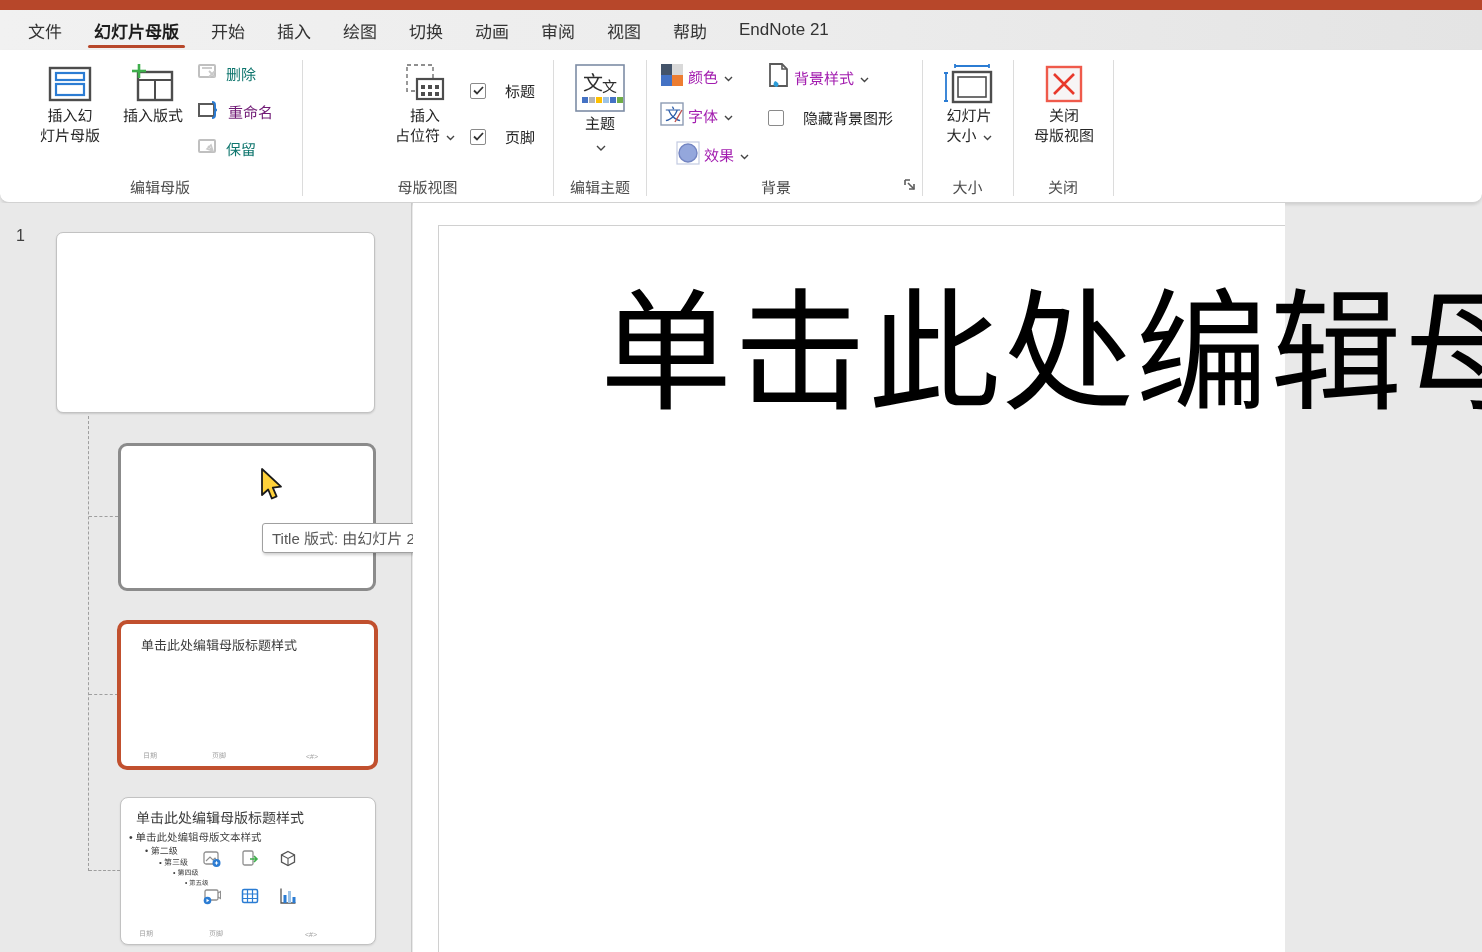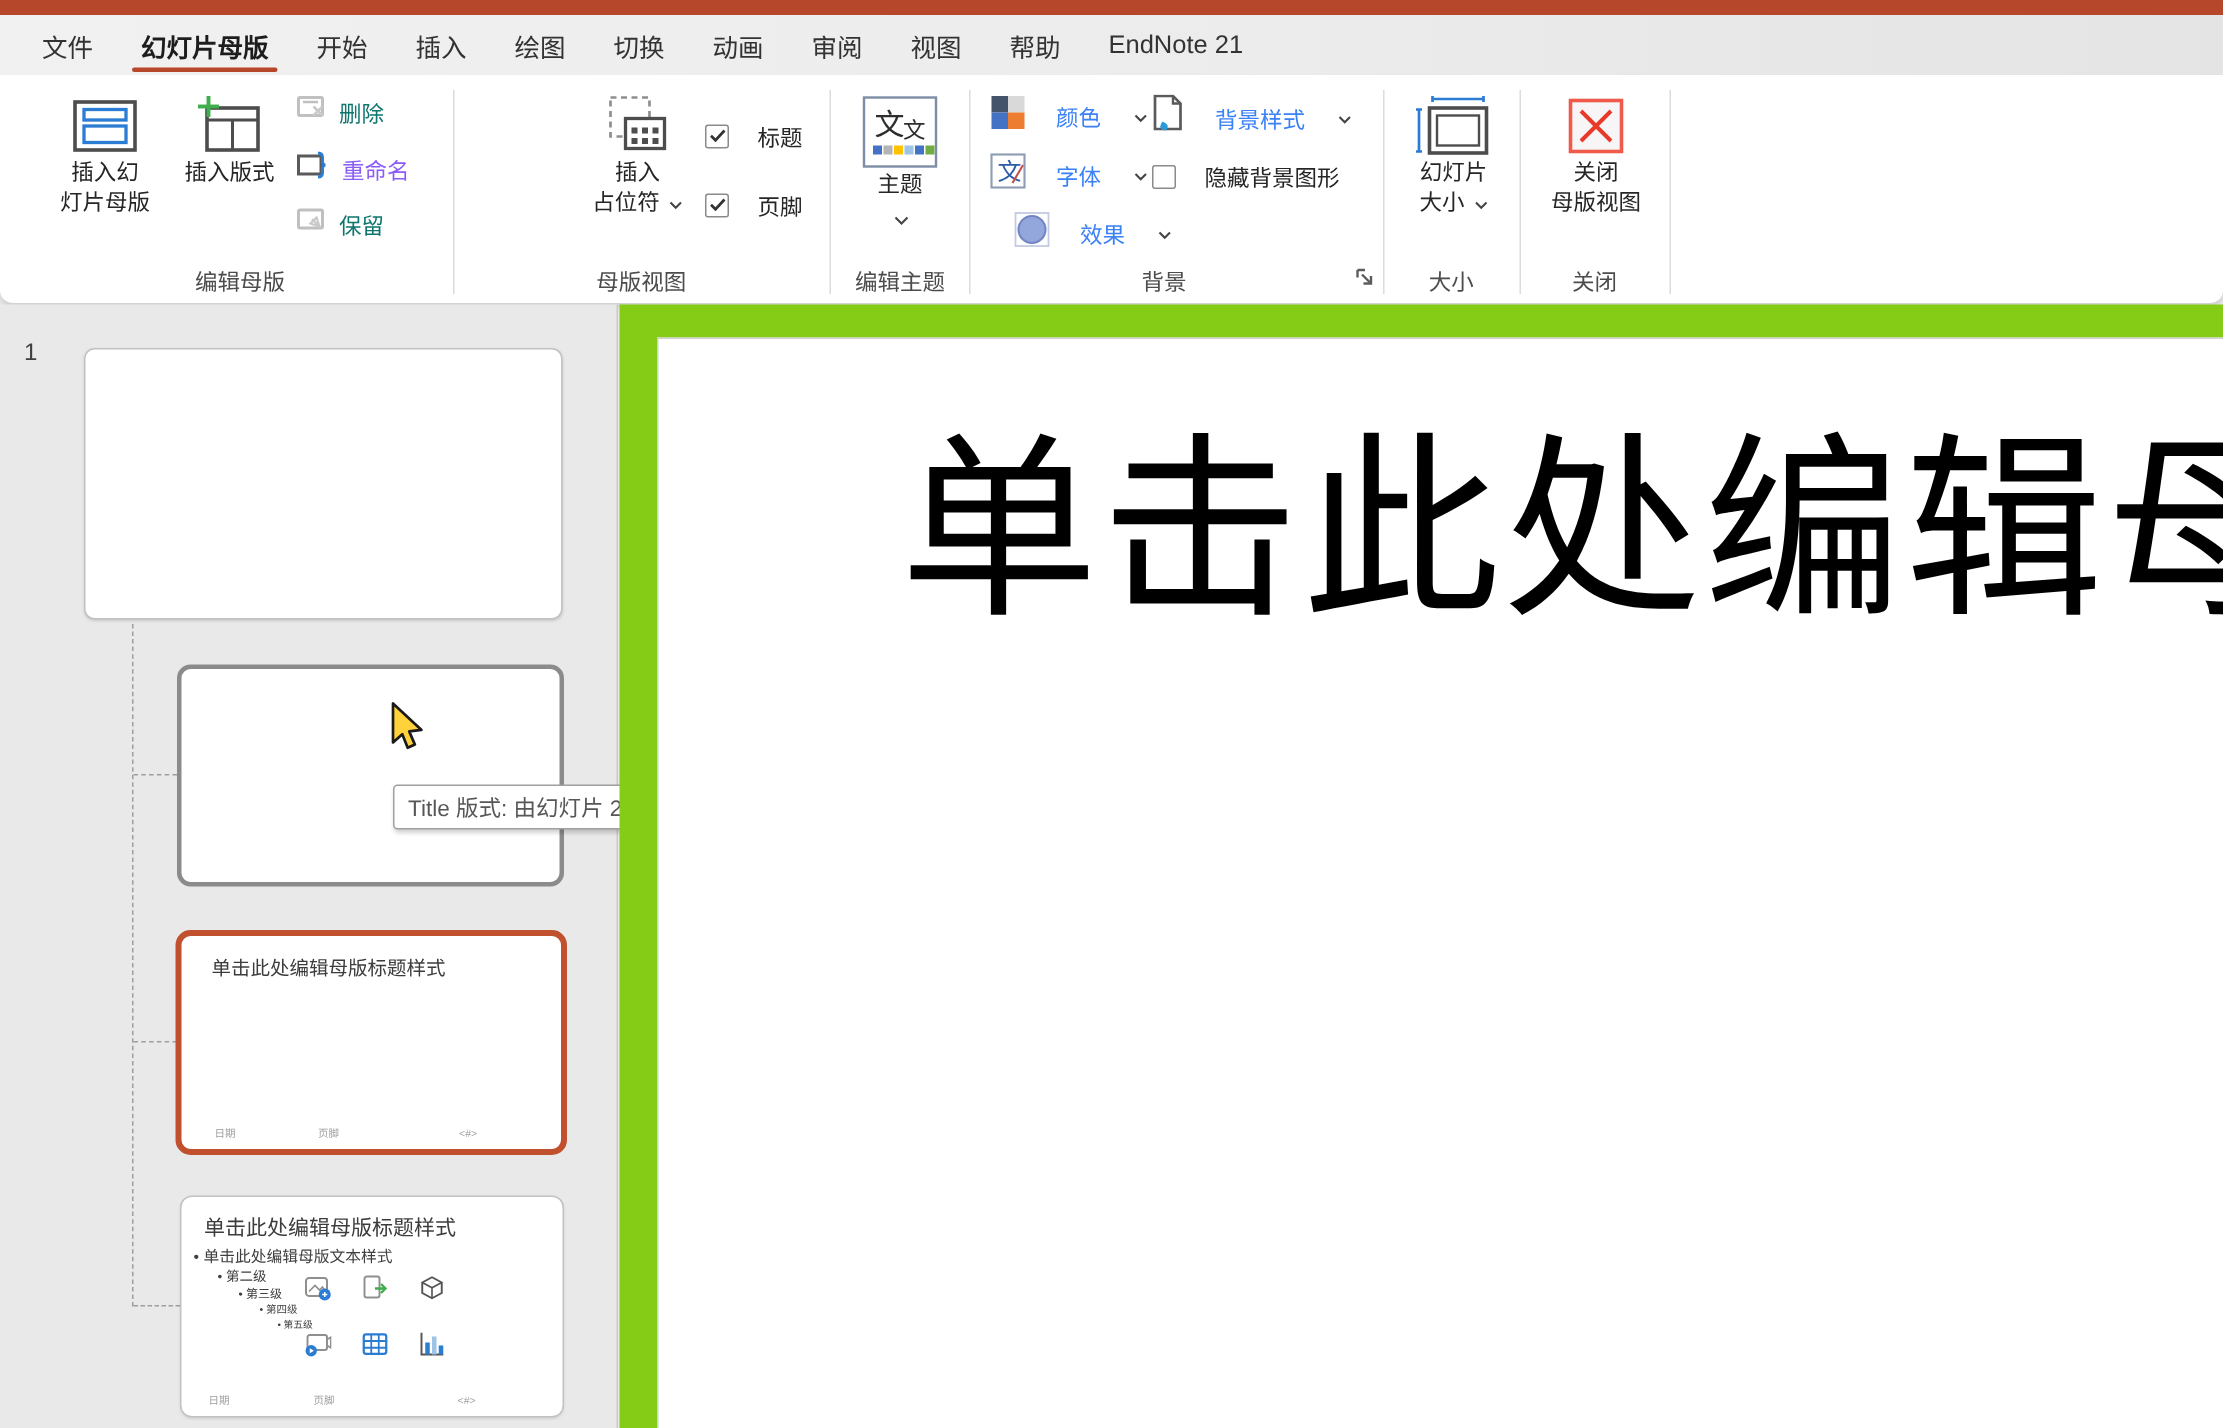--- a/index.html
+++ b/index.html
@@ -25,37 +25,37 @@
   .sep { position:absolute; top:10px; height:136px; width:1px; background:#dcdcdc; }
   .grouplabel { position:absolute; top:126px; font-size:15px; color:#4c4c4c; text-align:center; }
 
   .bigbtn { position:absolute; top:8px; height:112px; display:flex; flex-direction:column;
     align-items:center; text-align:center; border-radius:4px; cursor:default; }
   .bigbtn .ic { height:44px; display:flex; align-items:center; justify-content:center; margin-top:4px; }
   .bigbtn .lbl { font-size:15px; line-height:20px; color:#262626; white-space:nowrap; }
   .bigbtn.disabled .lbl { color:#b3b3b3; }
 
   .smallbtn { position:absolute; display:flex; align-items:center; gap:7px;
-    font-size:15px; color:#8b5cf6; white-space:nowrap; cursor:default; }
+    font-size:15px; color:#701a75; white-space:nowrap; cursor:default; }
   .smallbtn.disabled { color:#0f766e; }
 
   .chkrow { position:absolute; display:flex; align-items:center; gap:19px;
     font-size:15px; color:#262626; white-space:nowrap; cursor:default; }
   .chkbox { width:16px; height:16px; background:#fff; border:1px solid #8a8a8a;
     border-radius:2px; display:flex; align-items:center; justify-content:center; }
 
-  .rowbtn { position:absolute; display:flex; align-items:center; gap:20px;
-    font-size:15px; color:#3b82f6; white-space:nowrap; cursor:default; }
+  .rowbtn { position:absolute; display:flex; align-items:center; gap:4px;
+    font-size:15px; color:#a21caf; white-space:nowrap; cursor:default; }
 
   .chev { display:inline-block; margin-left:2px; }
 
   
   .panel { position:absolute; left:0; top:203px; width:412px; height:749px;
     background:#e9e9e9; border-right:1px solid #c9c9c9; }
-  .mainarea { position:absolute; left:413px; top:203px; width:1069px; height:749px; background:#84cc16; }
+  .mainarea { position:absolute; left:413px; top:203px; width:872px; height:749px; background:#ffffff; }
   .slidecanvas { position:absolute; left:25px; top:22px; right:0; bottom:0; background:#fff;
     border-top:1px solid #d0d0d0; border-left:1px solid #d0d0d0; }
   .mastertitle { position:absolute; left:161px; top:58px; font-size:132px; line-height:140px;
     letter-spacing:2px; color:#000; white-space:nowrap; }
 
   .slideno { position:absolute; left:16px; top:24px; font-size:16px; color:#404040; }
   .thumb { position:absolute; background:#fff; }
   .thumb.master { left:56px; top:29px; width:319px; height:181px;
     border:1px solid #c2c2c2; border-radius:7px; box-shadow:0 1px 2px rgba(0,0,0,.14); }
   .thumb.hovered { left:118px; top:240px; width:258px; height:148px;

